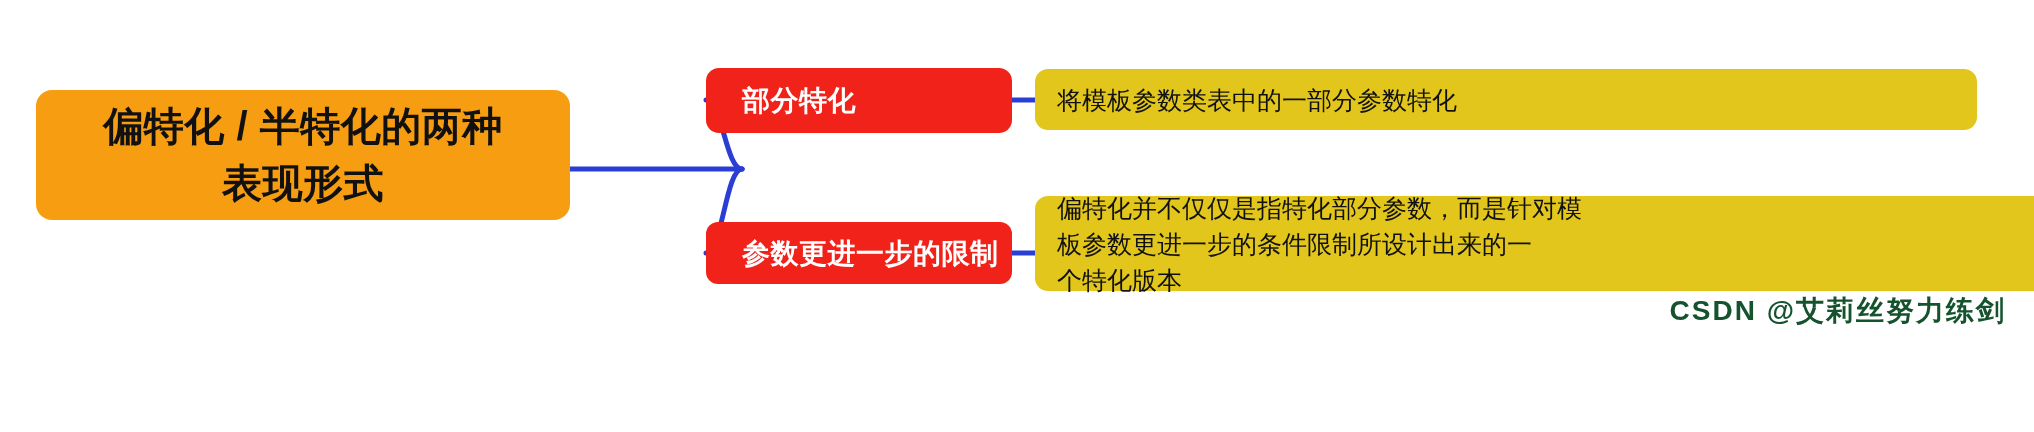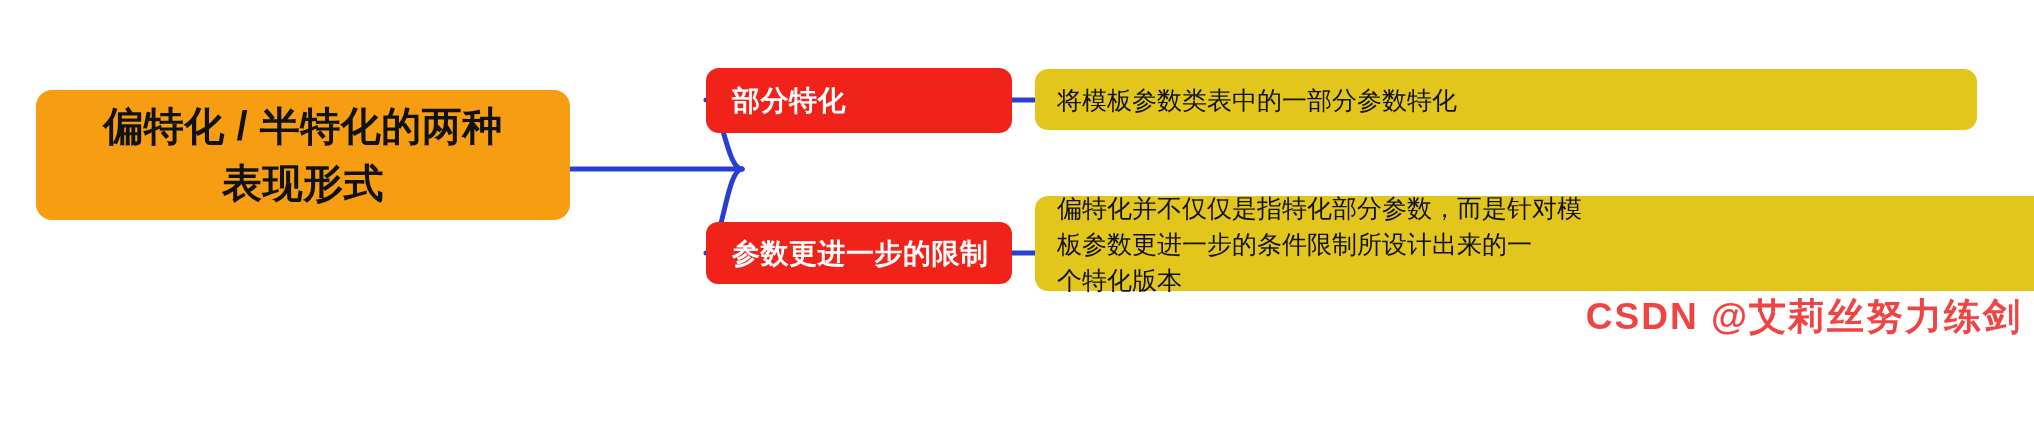--- a/index.html
+++ b/index.html
@@ -50,21 +50,21 @@
     text-align: center;
     letter-spacing: 0.5px;
     white-space: pre-line;
   }
 
   
   .node-branch {
     background: #F0221A;
     border-radius: 13px;
     justify-content: flex-start;
-    padding-left: 26px;
+    padding-left: 36px;
   }
   .node-branch .node-text {
     color: #ffffff;
     font-size: 28px;
     font-weight: bold;
     line-height: 1.25;
     letter-spacing: 0.5px;
   }
   #node-branch-1 {
     left: 706px;
@@ -104,25 +104,25 @@
   #node-leaf-2 {
     left: 1035px;
     top: 196px;
     width: 1088px;
     height: 95px;
   }
 
   
   #watermark {
     position: absolute;
-    right: 12px;
+    right: 28px;
     top: 292px;
-    font-size: 37px;
+    font-size: 28px;
     font-weight: bold;
-    color: #ef4444;
+    color: #14532d;
     letter-spacing: 2px;
     white-space: nowrap;
     user-select: none;
   }
 </style>
 </head>
 <body>
 
 <div id="canvas">
 

